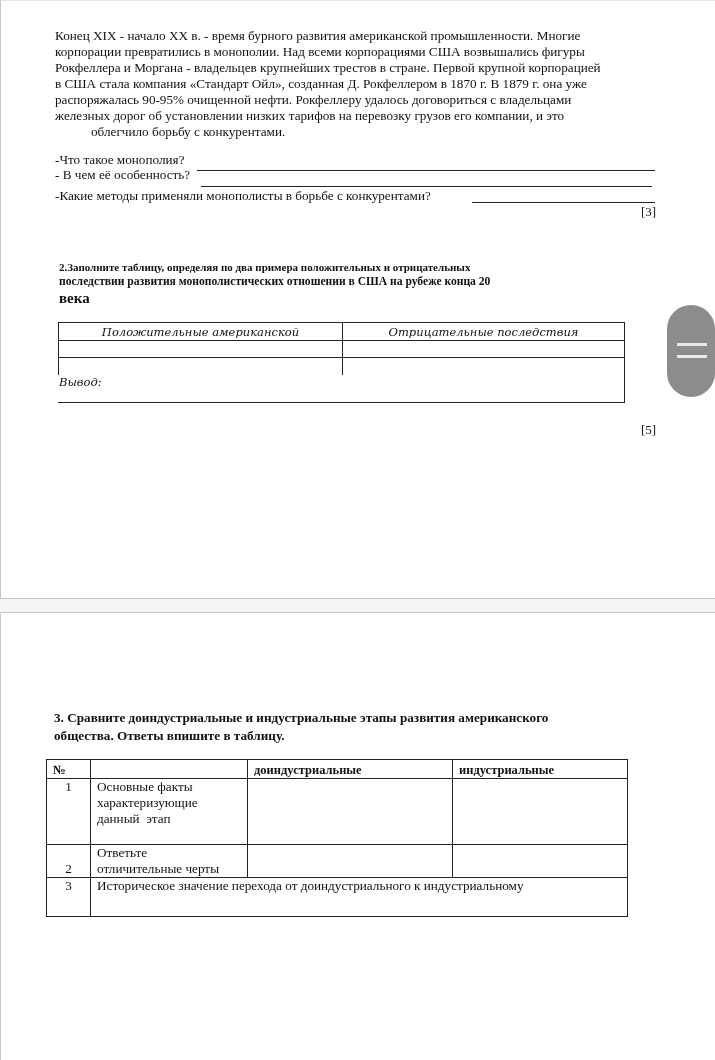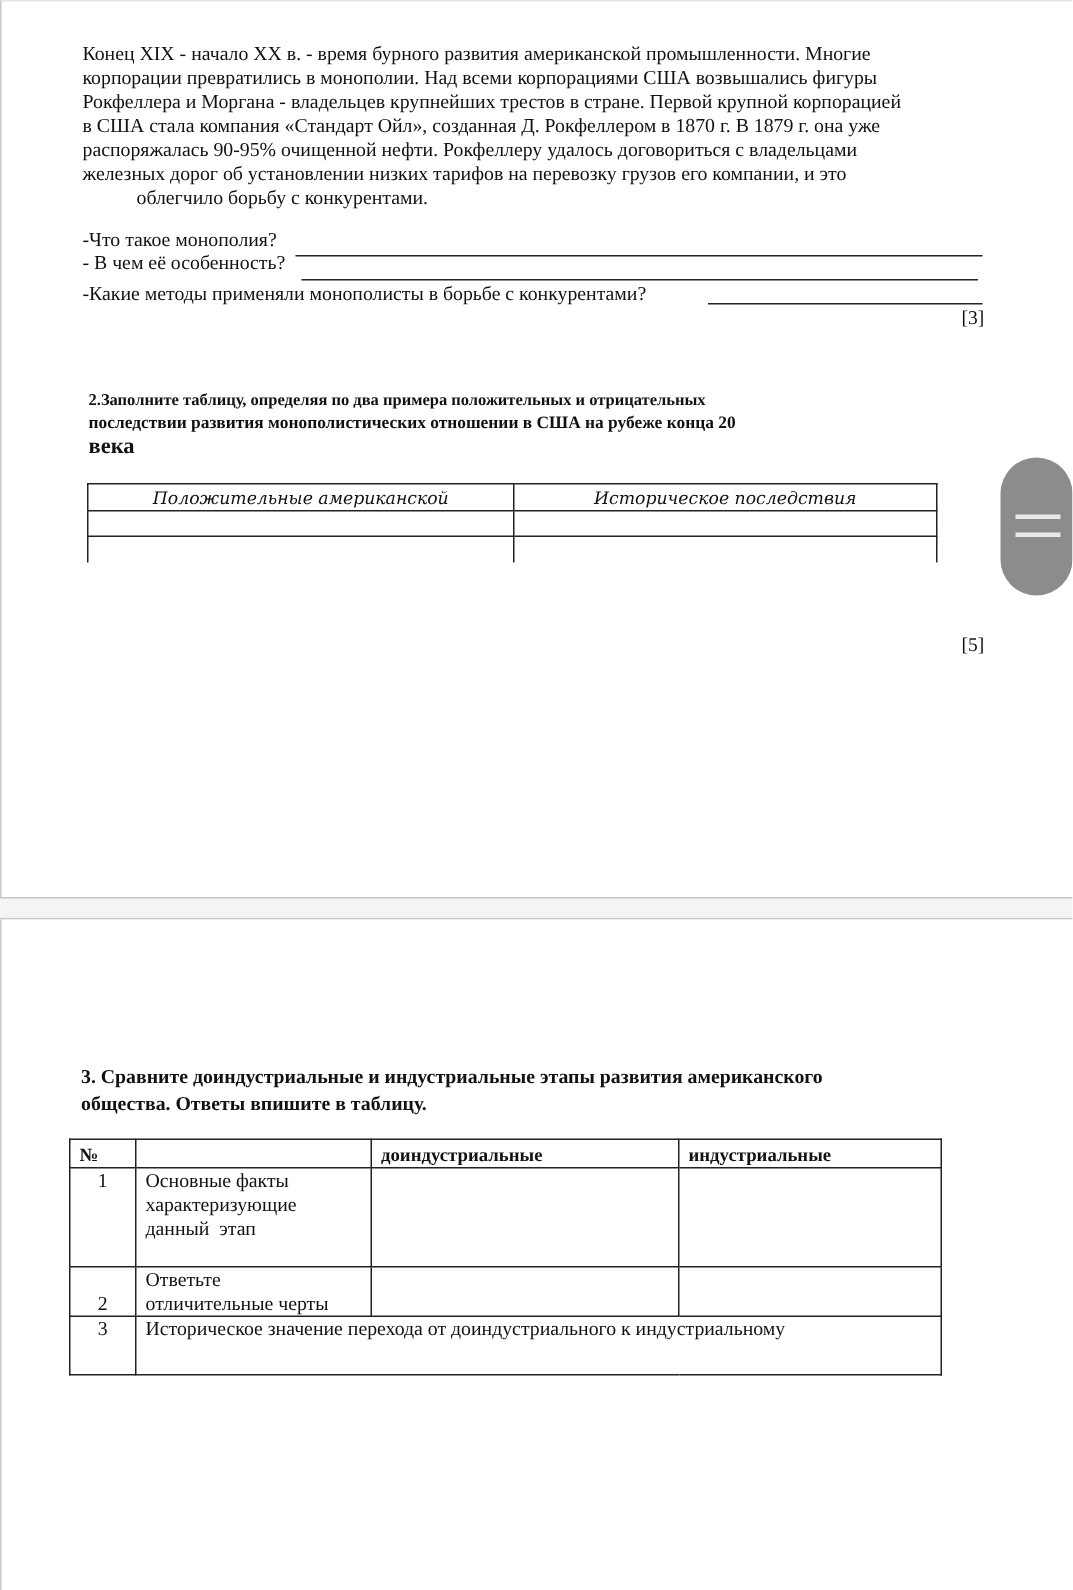--- a/index.html
+++ b/index.html
@@ -64,32 +64,35 @@
   <div>
     <div class="abs bold" style="left:58px; top:259px; font-size:11px; line-height:15px;">2.Заполните таблицу, определяя по два примера положительных и отрицательных</div>
     <div class="abs bold" style="left:58px; top:273px; font-size:11.6px; line-height:16px;"><span style="font-size:11.6px;">последствии развития монополистических отношении в США на рубеже конца 20</span></div>
     <div class="abs bold" style="left:58px; top:289px; font-size:15px; line-height:16px;">века</div>
   </div>
 
   <table class="tbl2">
     <tbody>
         <tr class="h">
       <td style="width:284px;">Положительные американской</td>
-      <td>Историческое последствия</td>
+      <td>Отрицательные последствия</td>
     </tr>
     <tr class="r">
       <td></td>
       <td></td>
     </tr>
     <tr class="r last">
       <td></td>
       <td></td>
     </tr>
   </tbody>
     </table>
+  <div class="conclusion">
+    <span>Вывод:</span>
+  </div>
 
   <div class="score" style="left:640px; top:421px;">[5]</div>
 
   <div class="scroll-handle">
     <div class="bar" style="top:38px;"></div>
     <div class="bar" style="top:50px;"></div>
   </div>
 </div>
 
 <div class="page-gap"></div>

